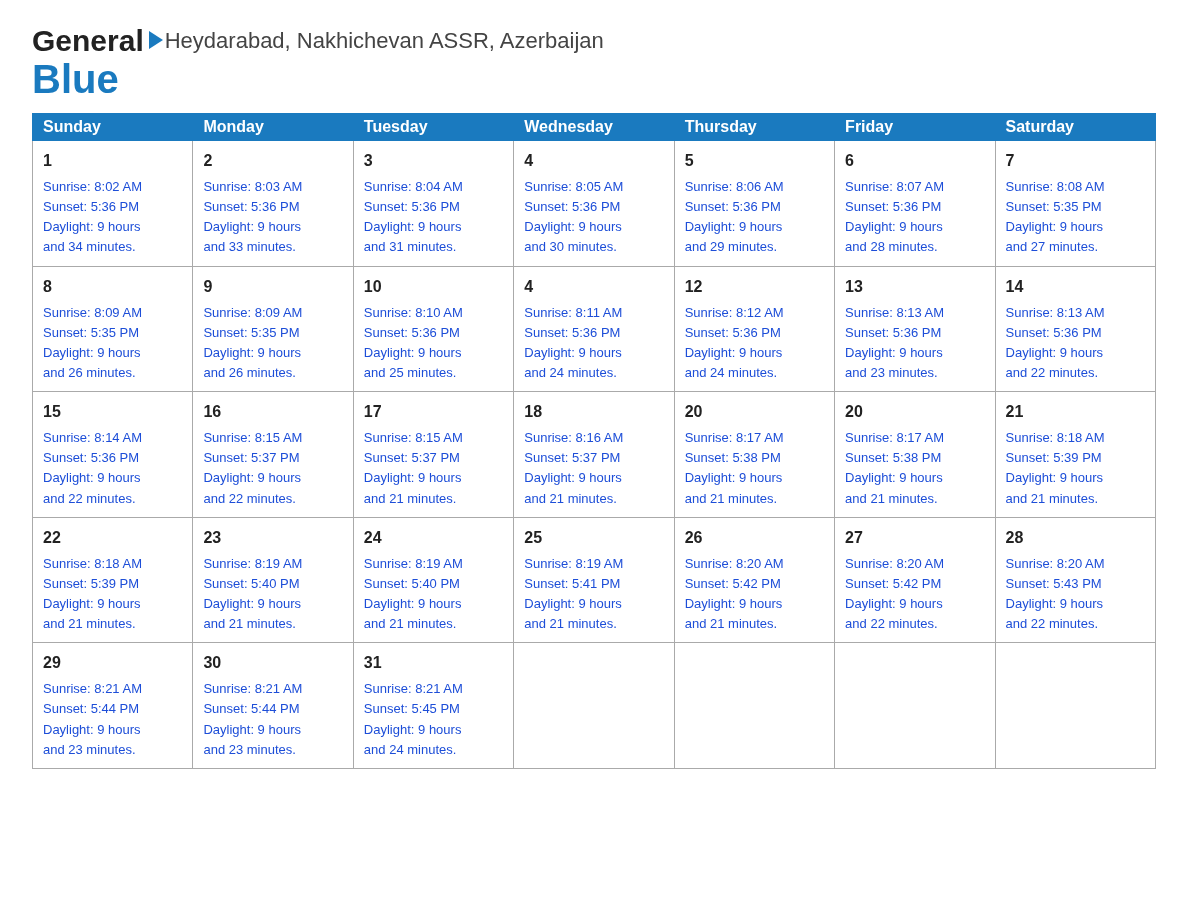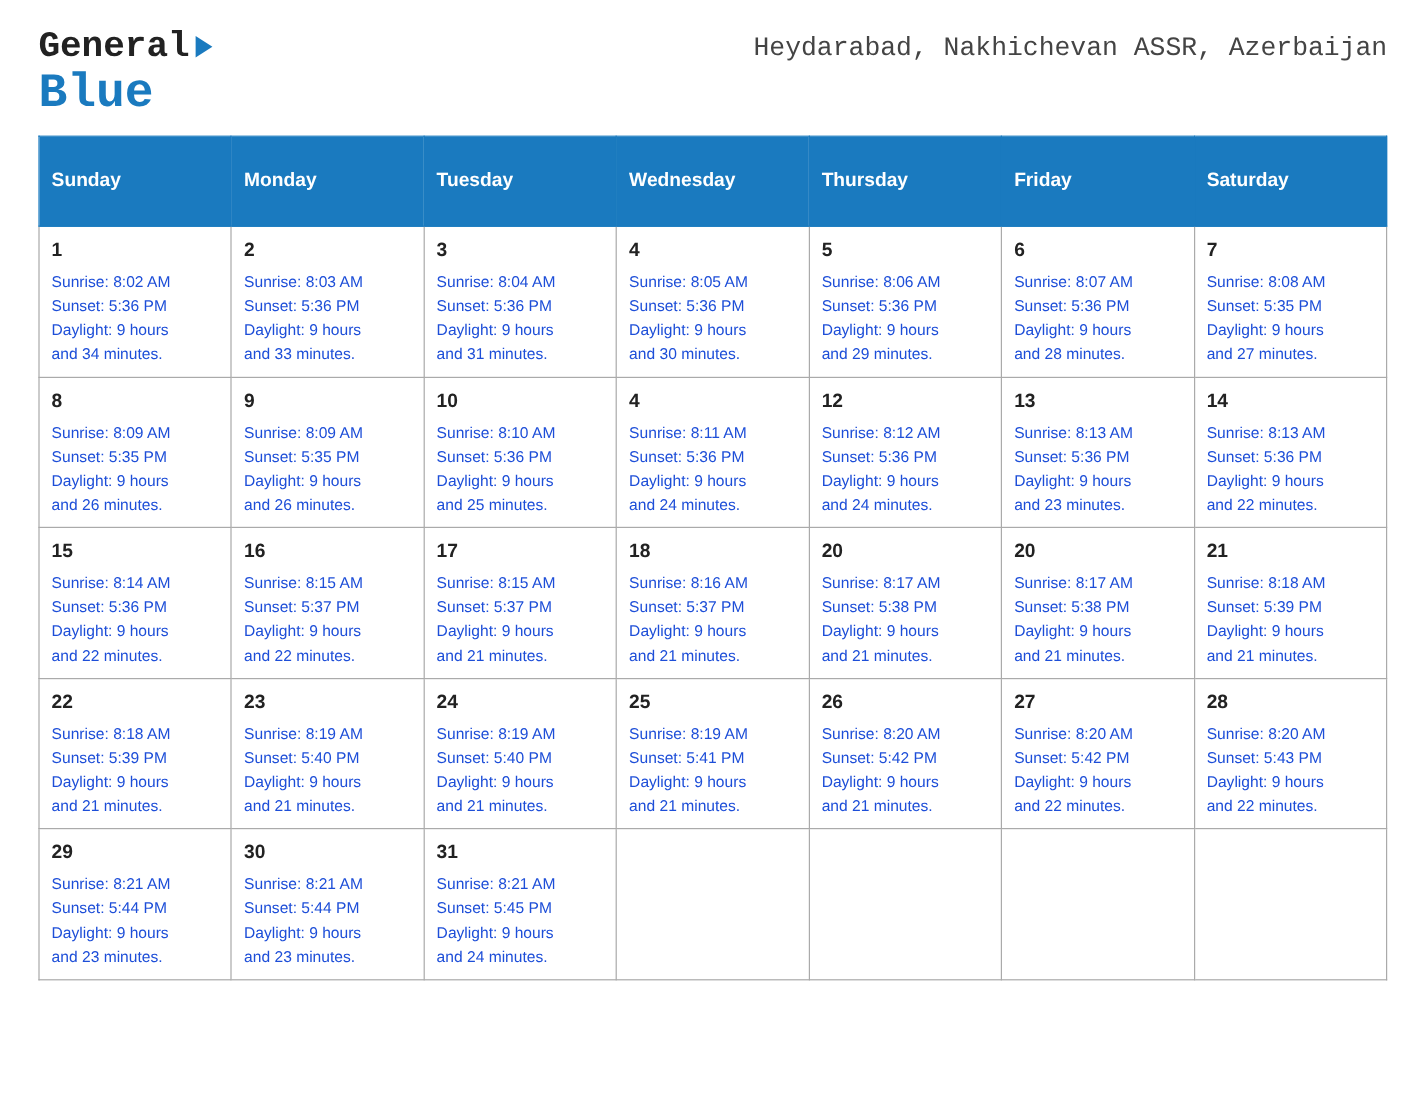--- a/index.html
+++ b/index.html
@@ -6,24 +6,22 @@
     body {
       font-family: Arial, sans-serif;
       background: #fff;
       color: #222;
       padding: 24px 32px;
       width: 1188px;
       min-height: 918px;
     }
     .header-row {
       display: flex;
-      justify-content: space-between;
       align-items: flex-start;
       margin-bottom: 8px;
-      font-family: Liberation Mono, monospace;
     }
     .title-block {
       text-align: right;
     }
     .main-title {
       font-size: 52px;
       font-weight: bold;
       color: #222;
       line-height: 1.1;
     }
@@ -35,21 +33,21 @@
     .calendar {
       width: 100%;
       border-collapse: collapse;
       margin-top: 12px;
     }
     .calendar th {
       background-color: #1a7abf;
       color: #fff;
       font-size: 16px;
       font-weight: bold;
-      padding: 28px 10px;
+      padding: 4px 10px;
       text-align: left;
       border: 1px solid #1a7abf;
     }
     .calendar td {
       vertical-align: top;
       border: 1px solid #aaa;
       padding: 8px 10px;
       width: 14.28%;
       min-height: 110px;
       font-size: 13px;

